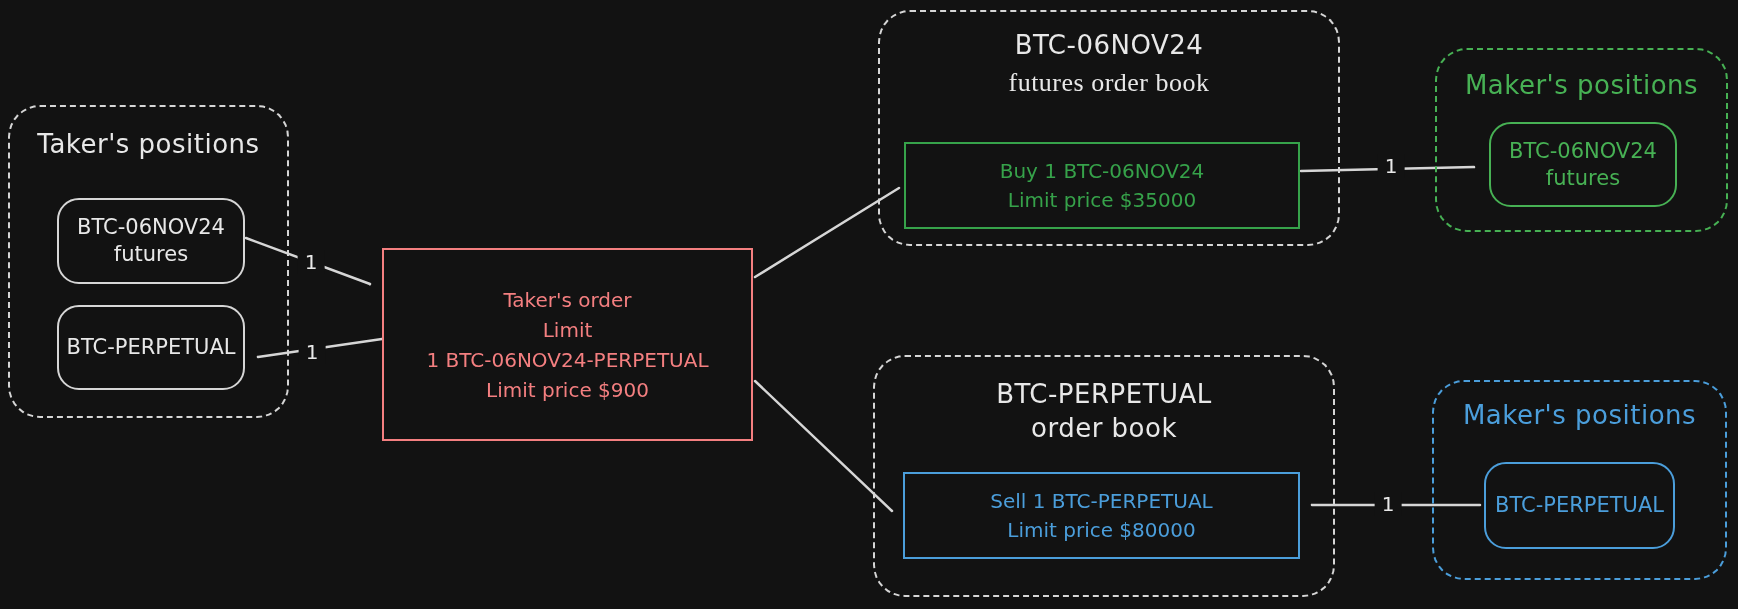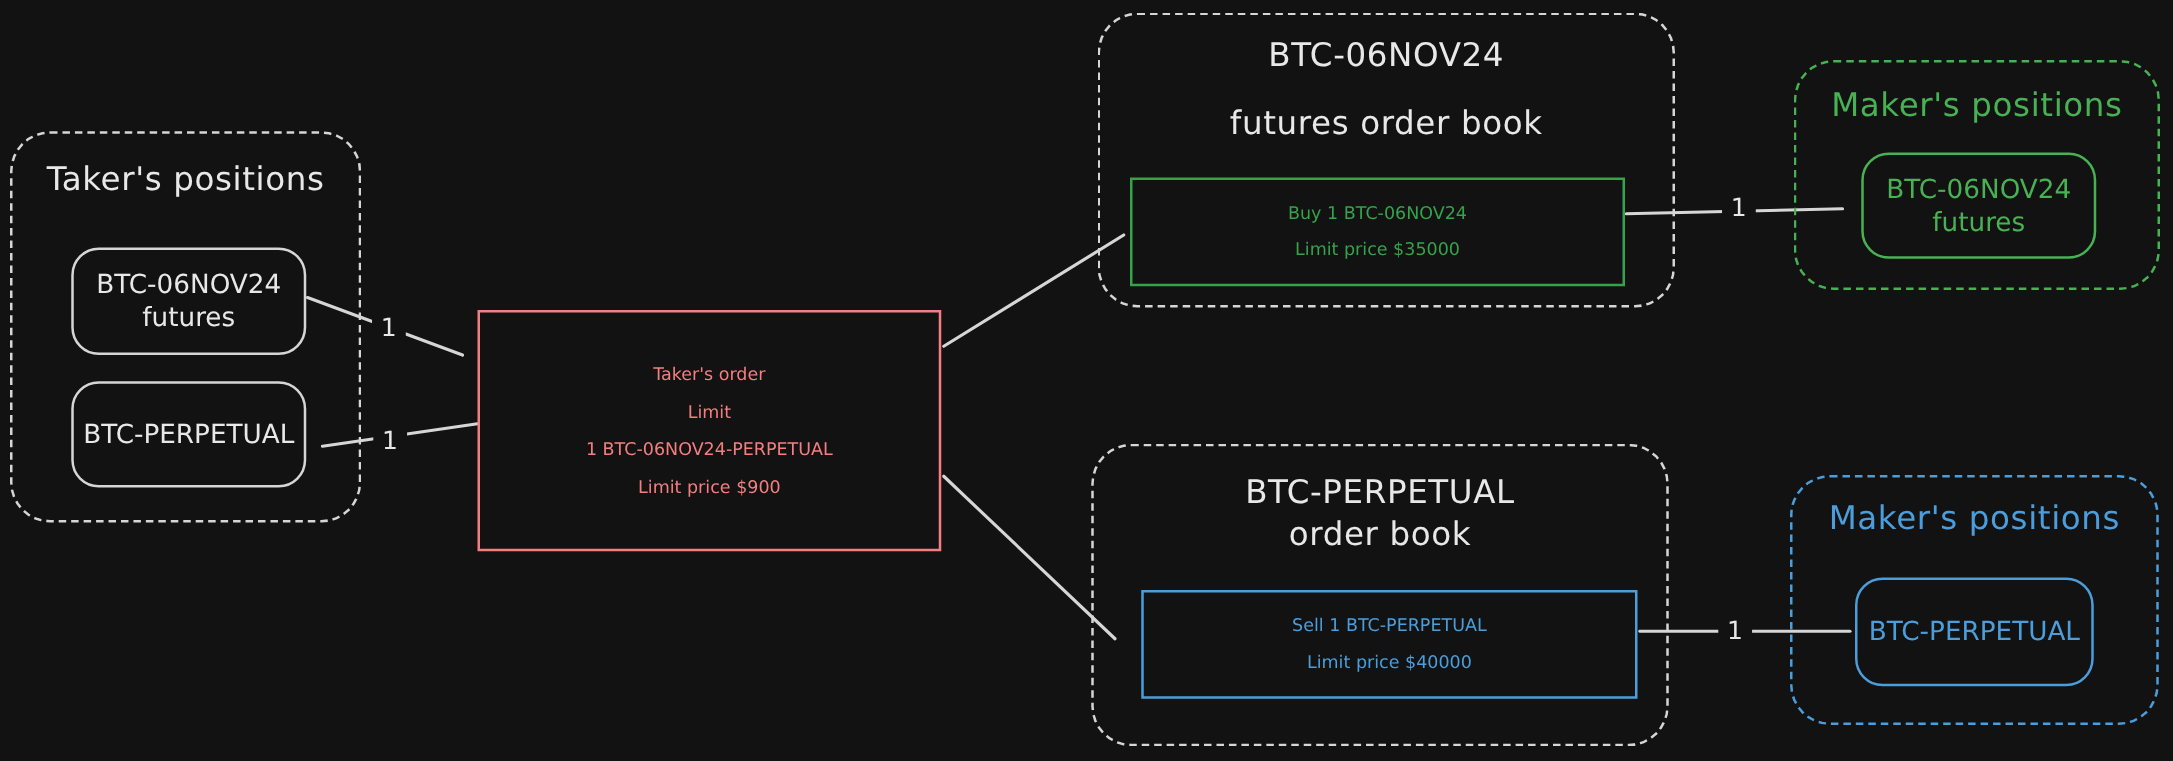--- a/index.html
+++ b/index.html
@@ -27,21 +27,21 @@
   .node{
     position:absolute;border:2.5px solid var(--white-stroke);border-radius:22px;box-sizing:border-box;
     display:flex;flex-direction:column;align-items:center;justify-content:center;
     color:var(--white-text);font-size:21px;line-height:27px;text-align:center;
   }
   .node.green{border-color:var(--green-bright);color:var(--green-bright);}
   .node.blue{border-color:var(--blue);color:var(--blue);}
   .orderrect{
     position:absolute;border:2.5px solid;box-sizing:border-box;
     display:flex;flex-direction:column;align-items:center;justify-content:center;
-    font-size:14px;line-height:29px;text-align:center;
+    font-size:20px;line-height:29px;text-align:center;
   }
   .orderrect.red{border-color:var(--red);color:var(--red);line-height:30px;margin-top:13px;}
   .orderrect.greenrect{border-color:var(--green);color:var(--green);}
   .orderrect.bluerect{border-color:var(--blue);color:var(--blue);}
   .arrow-label{
     position:absolute;transform:translate(-50%,-50%);
     background:var(--background);color:var(--white-text);
     font-size:20px;padding:1px 7px;line-height:22px;
   }
 </style>
@@ -79,41 +79,41 @@
 
   <div class="orderrect red" style="left:382px;top:235px;width:371px;height:193px;">
     <div>Taker's order</div>
     <div>Limit</div>
     <div>1 BTC-06NOV24-PERPETUAL</div>
     <div>Limit price $900</div>
   </div>
 
   <div class="group" style="left:878px;top:10px;width:462px;height:236px;">
     <div class="group-title" style="top:18px;">BTC-06NOV24</div>
-    <div class="group-title2" style="top:72px;">futures order book</div>
+    <div class="group-title2" style="top:56px;font-family:Liberation Serif, serif;">futures order book</div>
     <div class="orderrect greenrect" style="left:24px;top:130px;width:396px;height:87px;">
       <div>Buy 1 BTC-06NOV24</div>
       <div>Limit price $35000</div>
     </div>
   </div>
 
   <div class="group green" style="left:1435px;top:48px;width:293px;height:184px;">
     <div class="group-title green" style="top:20px;">Maker's positions</div>
     <div class="node green" style="left:52px;top:72px;width:188px;height:85px;">
       <div>BTC-06NOV24</div>
       <div>futures</div>
     </div>
   </div>
 
   <div class="group" style="left:873px;top:355px;width:462px;height:242px;">
     <div class="group-title" style="top:22px;">BTC-PERPETUAL</div>
     <div class="group-title2" style="top:56px;">order book</div>
-    <div class="orderrect bluerect" style="left:38px;top:115px;width:397px;height:87px;">
+    <div class="orderrect bluerect" style="left:28px;top:115px;width:397px;height:87px;">
       <div>Sell 1 BTC-PERPETUAL</div>
-      <div>Limit price $40000</div>
+      <div>Limit price $80000</div>
     </div>
   </div>
 
   <div class="group blue" style="left:1432px;top:380px;width:295px;height:200px;">
     <div class="group-title blue" style="top:18px;">Maker's positions</div>
     <div class="node blue" style="left:50px;top:80px;width:191px;height:87px;">
       <div>BTC-PERPETUAL</div>
     </div>
   </div>
 

